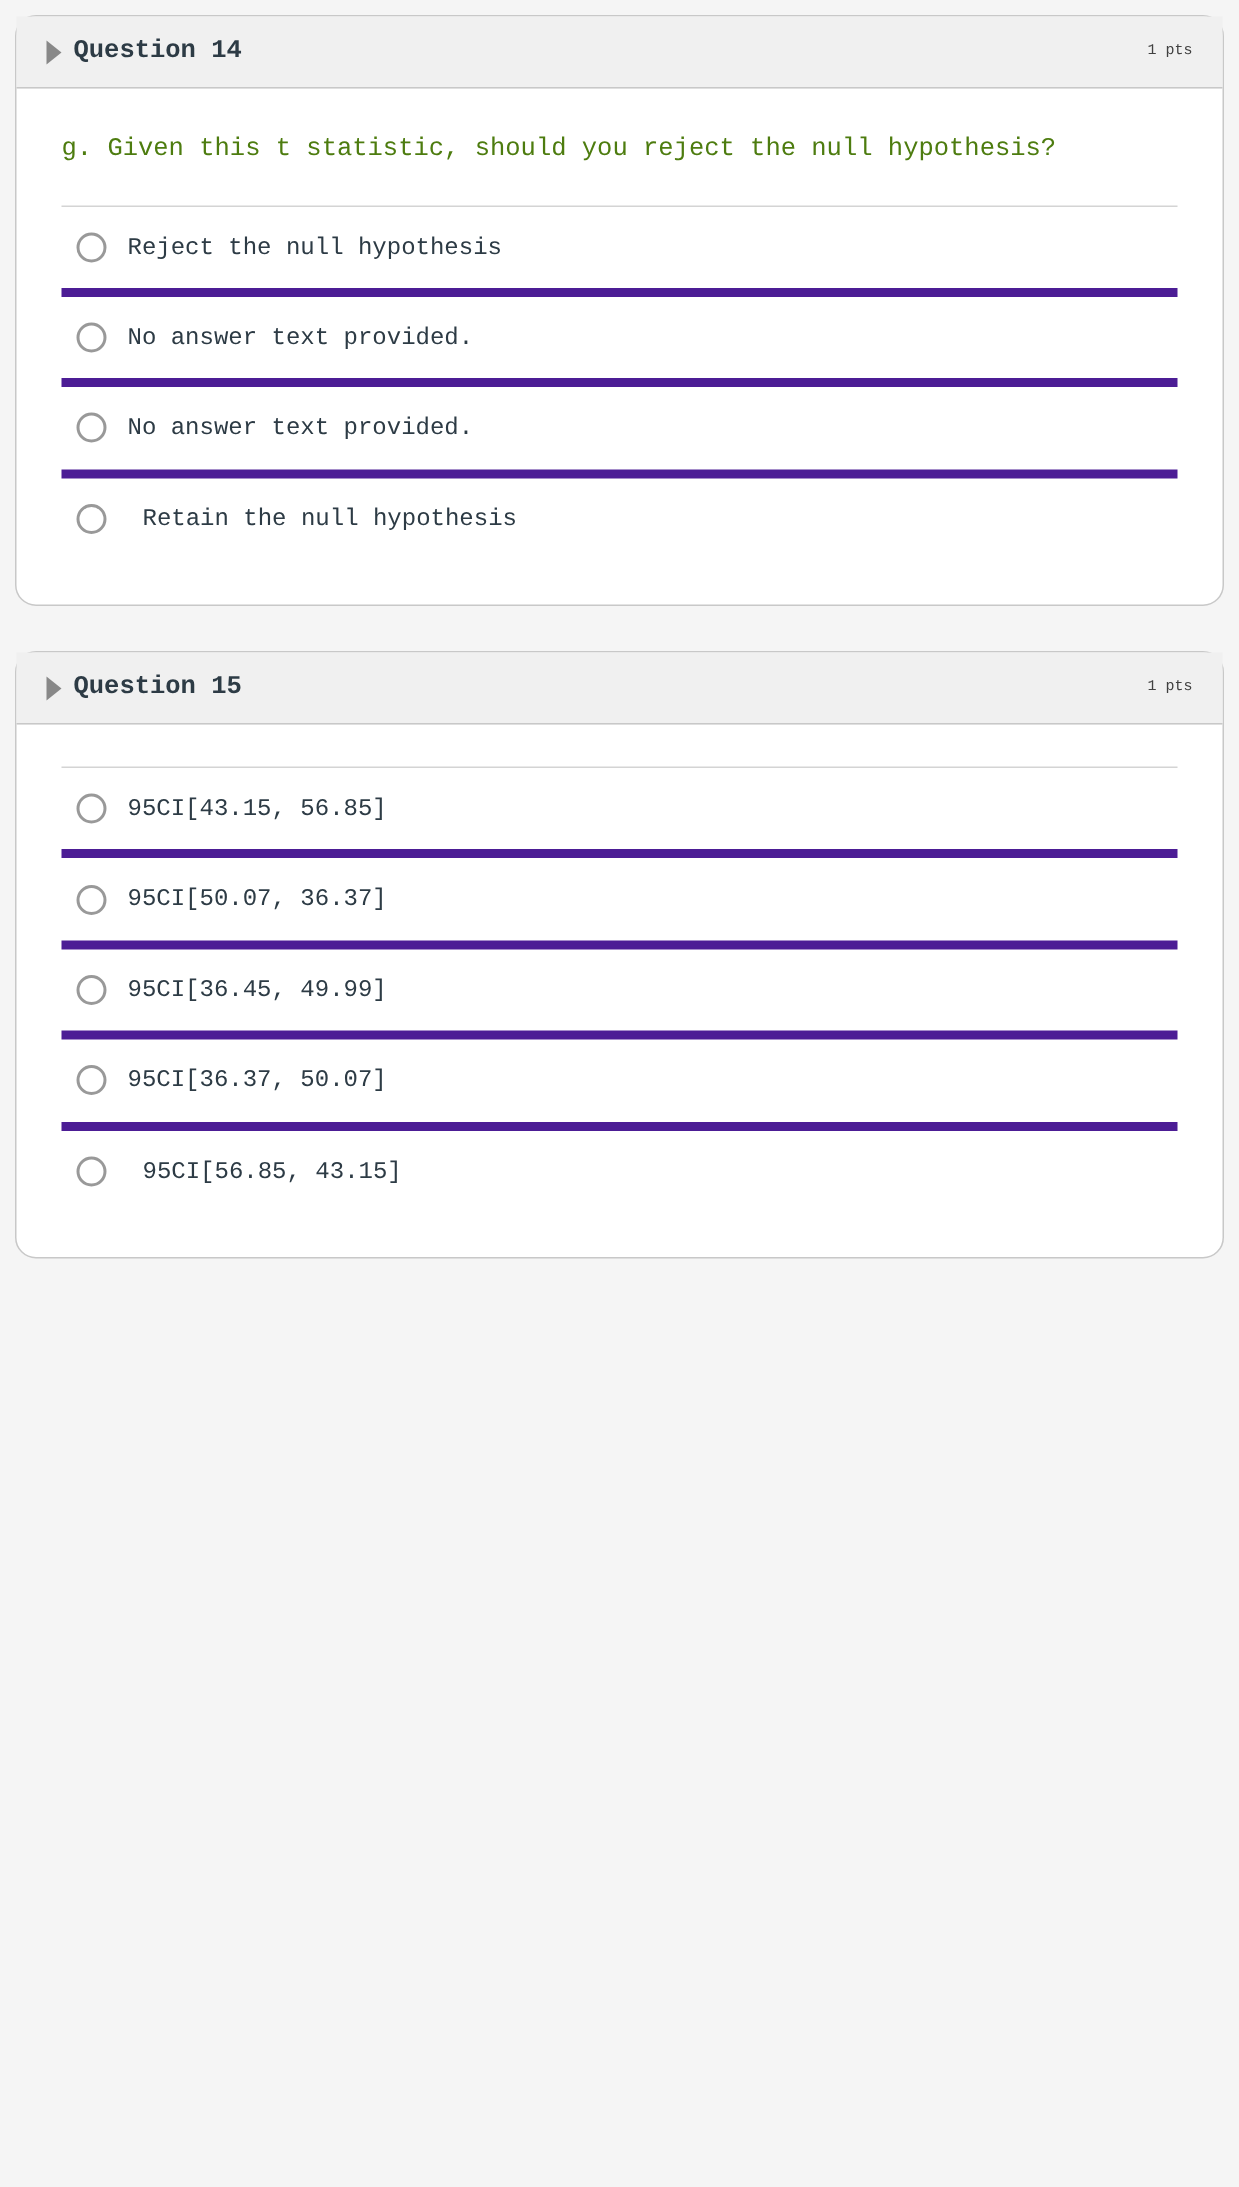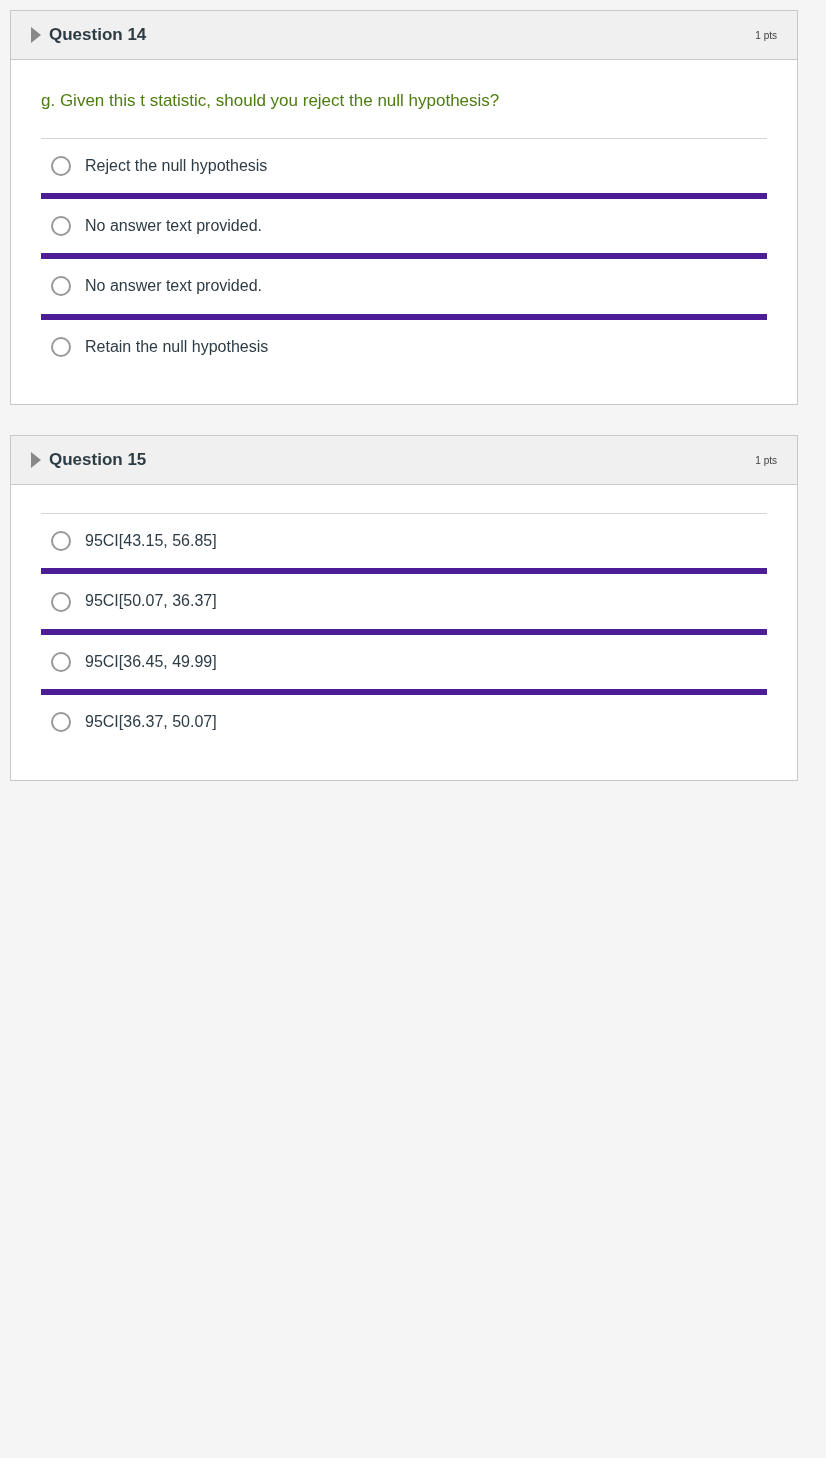--- a/index.html
+++ b/index.html
@@ -18,22 +18,23 @@
 
     .page-container {
       width: 826px;
       background: #f5f5f5;
       padding: 10px 0;
     }
 
     .question-block {
       background: #fff;
       border: 1px solid #c8c8c8;
-      margin: 0 28px 30px 10px;
-      border-radius: 0;
+      margin: 0 10px 30px 10px;
+      border-radius: 14px;
+      font-family: Liberation Mono, monospace;
     }
 
     .question-header {
       background: #f0f0f0;
       border-bottom: 1px solid #c8c8c8;
       padding: 14px 20px;
       display: flex;
       justify-content: space-between;
       align-items: center;
       position: relative;
@@ -69,20 +70,21 @@
     .answer-item {
       display: flex;
       align-items: center;
       padding: 16px 10px;
       border-bottom: 6px solid #4c1d95;
       cursor: pointer;
     }
 
     .answer-item:last-child {
       border-bottom: none;
+      gap: 10px;
     }
 
     .radio-circle {
       width: 20px;
       height: 20px;
       border-radius: 50%;
       border: 2px solid #999;
       background: #fff;
       flex-shrink: 0;
       margin-right: 14px;
@@ -159,16 +161,20 @@
             <span class="answer-label">95CI[50.07, 36.37]</span>
           </li>
           <li class="answer-item">
             <span class="radio-circle"></span>
             <span class="answer-label">95CI[36.45, 49.99]</span>
           </li>
           <li class="answer-item">
             <span class="radio-circle"></span>
             <span class="answer-label">95CI[36.37, 50.07]</span>
           </li>
+          <li class="answer-item">
+            <span class="radio-circle"></span>
+            <span class="answer-label">95CI[56.85, 43.15]</span>
+          </li>
         </ul>
       </div>
     </div>
   </div>
 
 </body></html>

